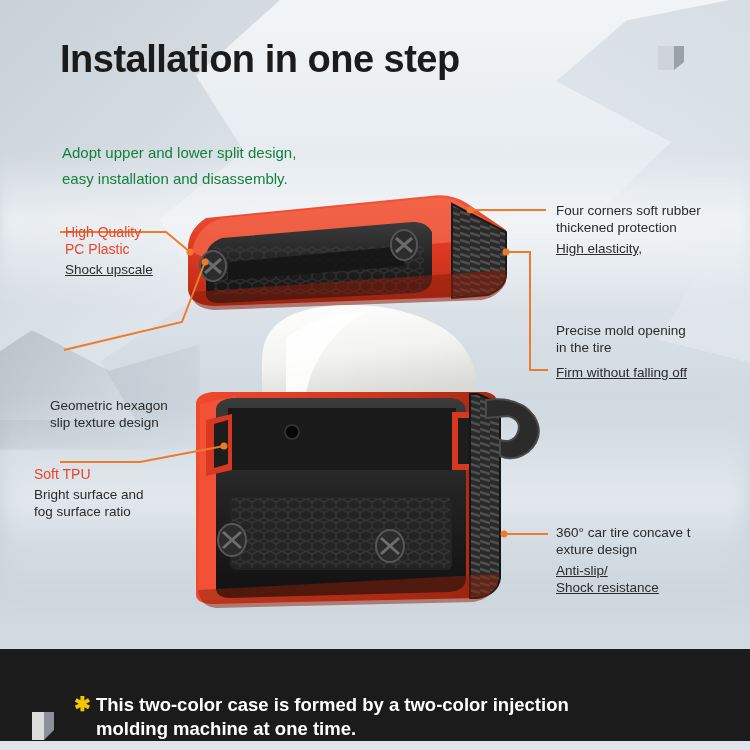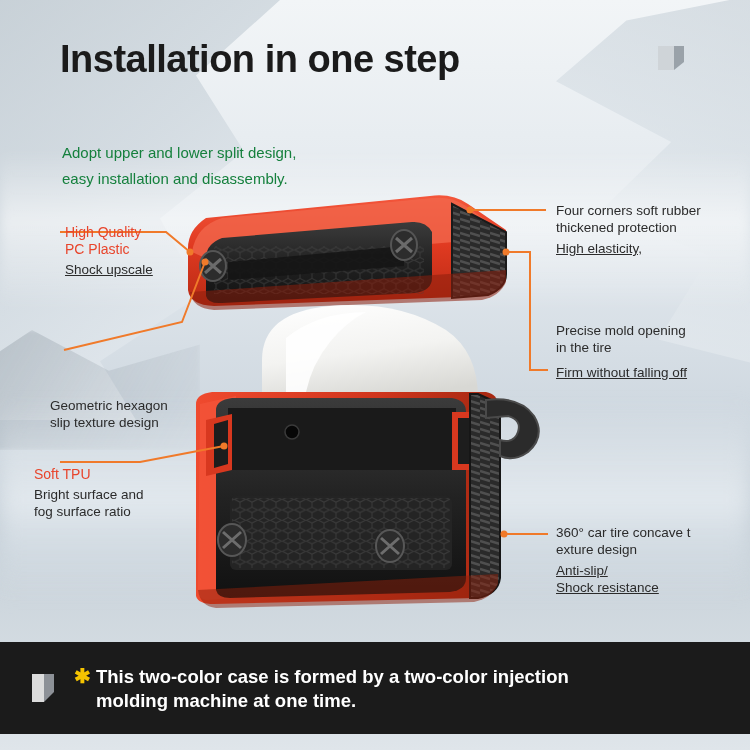--- a/index.html
+++ b/index.html
@@ -67,23 +67,23 @@
   
   #stage { position:absolute; left:0; top:0; width:750px; height:660px; }
 
   
   .ann { position:absolute; font-size:13.5px; line-height:17px; color:#2b2b2b; }
   .ann .ttl-red { color:#e8452c; font-size:14px; }
   .ann .u { text-decoration:underline; }
 
   
   #bottombar {
-    position:absolute; left:0; bottom:16px; width:750px; height:92px;
+    position:absolute; left:0; bottom:9px; width:750px; height:92px;
     background:#1b1b1b; color:#ffffff;
-    display:flex; align-items:center;margin-top:22px;
+    display:flex; align-items:flex-end;margin-top:22px;
   }
   #bottombar .bflag { width:26px; height:30px; margin-left:30px; flex:0 0 auto; }
   #bottombar .btext {
     margin-left:18px; font-size:18.5px; font-weight:bold; line-height:24px;
   }
   #bottombar .star { color:#f5c400; font-size:20px; }
 </style>
 </head>
 <body>
 

